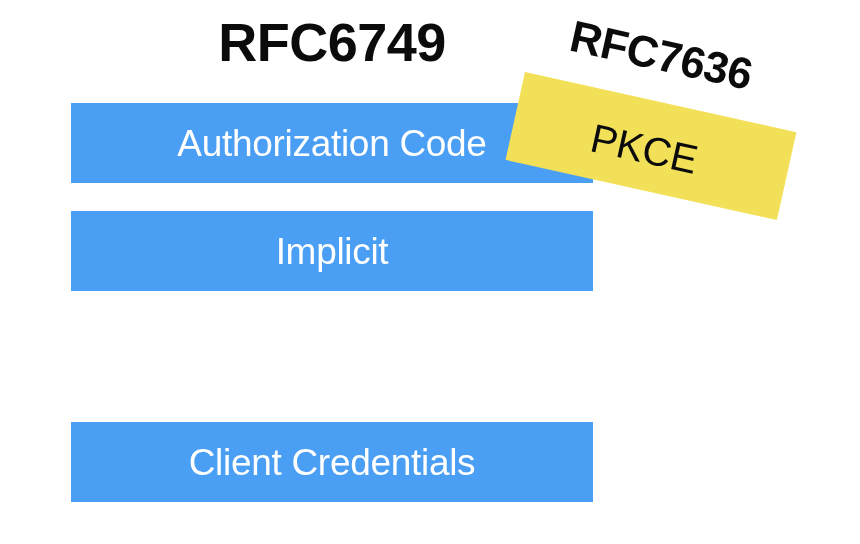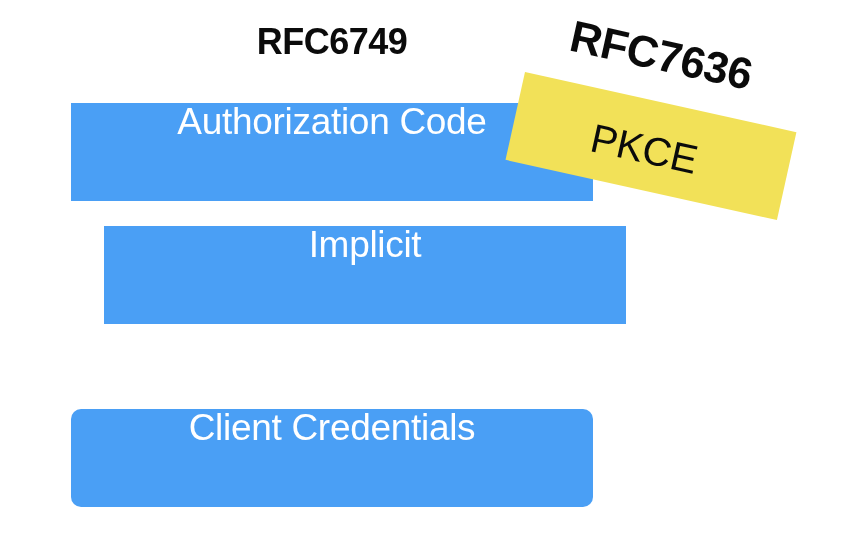--- a/index.html
+++ b/index.html
@@ -18,50 +18,51 @@
     overflow: hidden;
   }
 
   
   .spec-title {
     position: absolute;
     left: 71px;
     top: 14px;
     width: 522px;
     text-align: center;
-    font-size: 36px;
+    font-size: 54px;
     font-weight: bold;
     color: #0b0b0b;
     letter-spacing: -0.5px;
     line-height: 56px;
     white-space: nowrap;
   }
 
   
   .grant-bar {
     position: absolute;
     left: 71px;
     width: 522px;
-    height: 98px;
+    height: 80px;
     background: #4a9ff5;
     display: flex;
+    align-items: center;
     justify-content: center;
   }
   .grant-bar-label {
     font-size: 37px;
     font-weight: normal;
     color: #ffffff;
     letter-spacing: -0.3px;
     white-space: nowrap;
     line-height: 1;
   }
   .bar-0 { top: 103px; }
-  .bar-1 { top: 226px; margin-left: 33px; }
+  .bar-1 { top: 211px; }
   .bar-2 { top: 316px; }
-  .bar-3 { top: 409px; border-radius: 10px; }
+  .bar-3 { top: 422px; }
 
   
   .pkce-sticker {
     position: absolute;
     left: 525px;
     top: 72px;
     width: 278px;
     height: 90px;
     background: #f2e158;
     transform: rotate(12.5deg);

